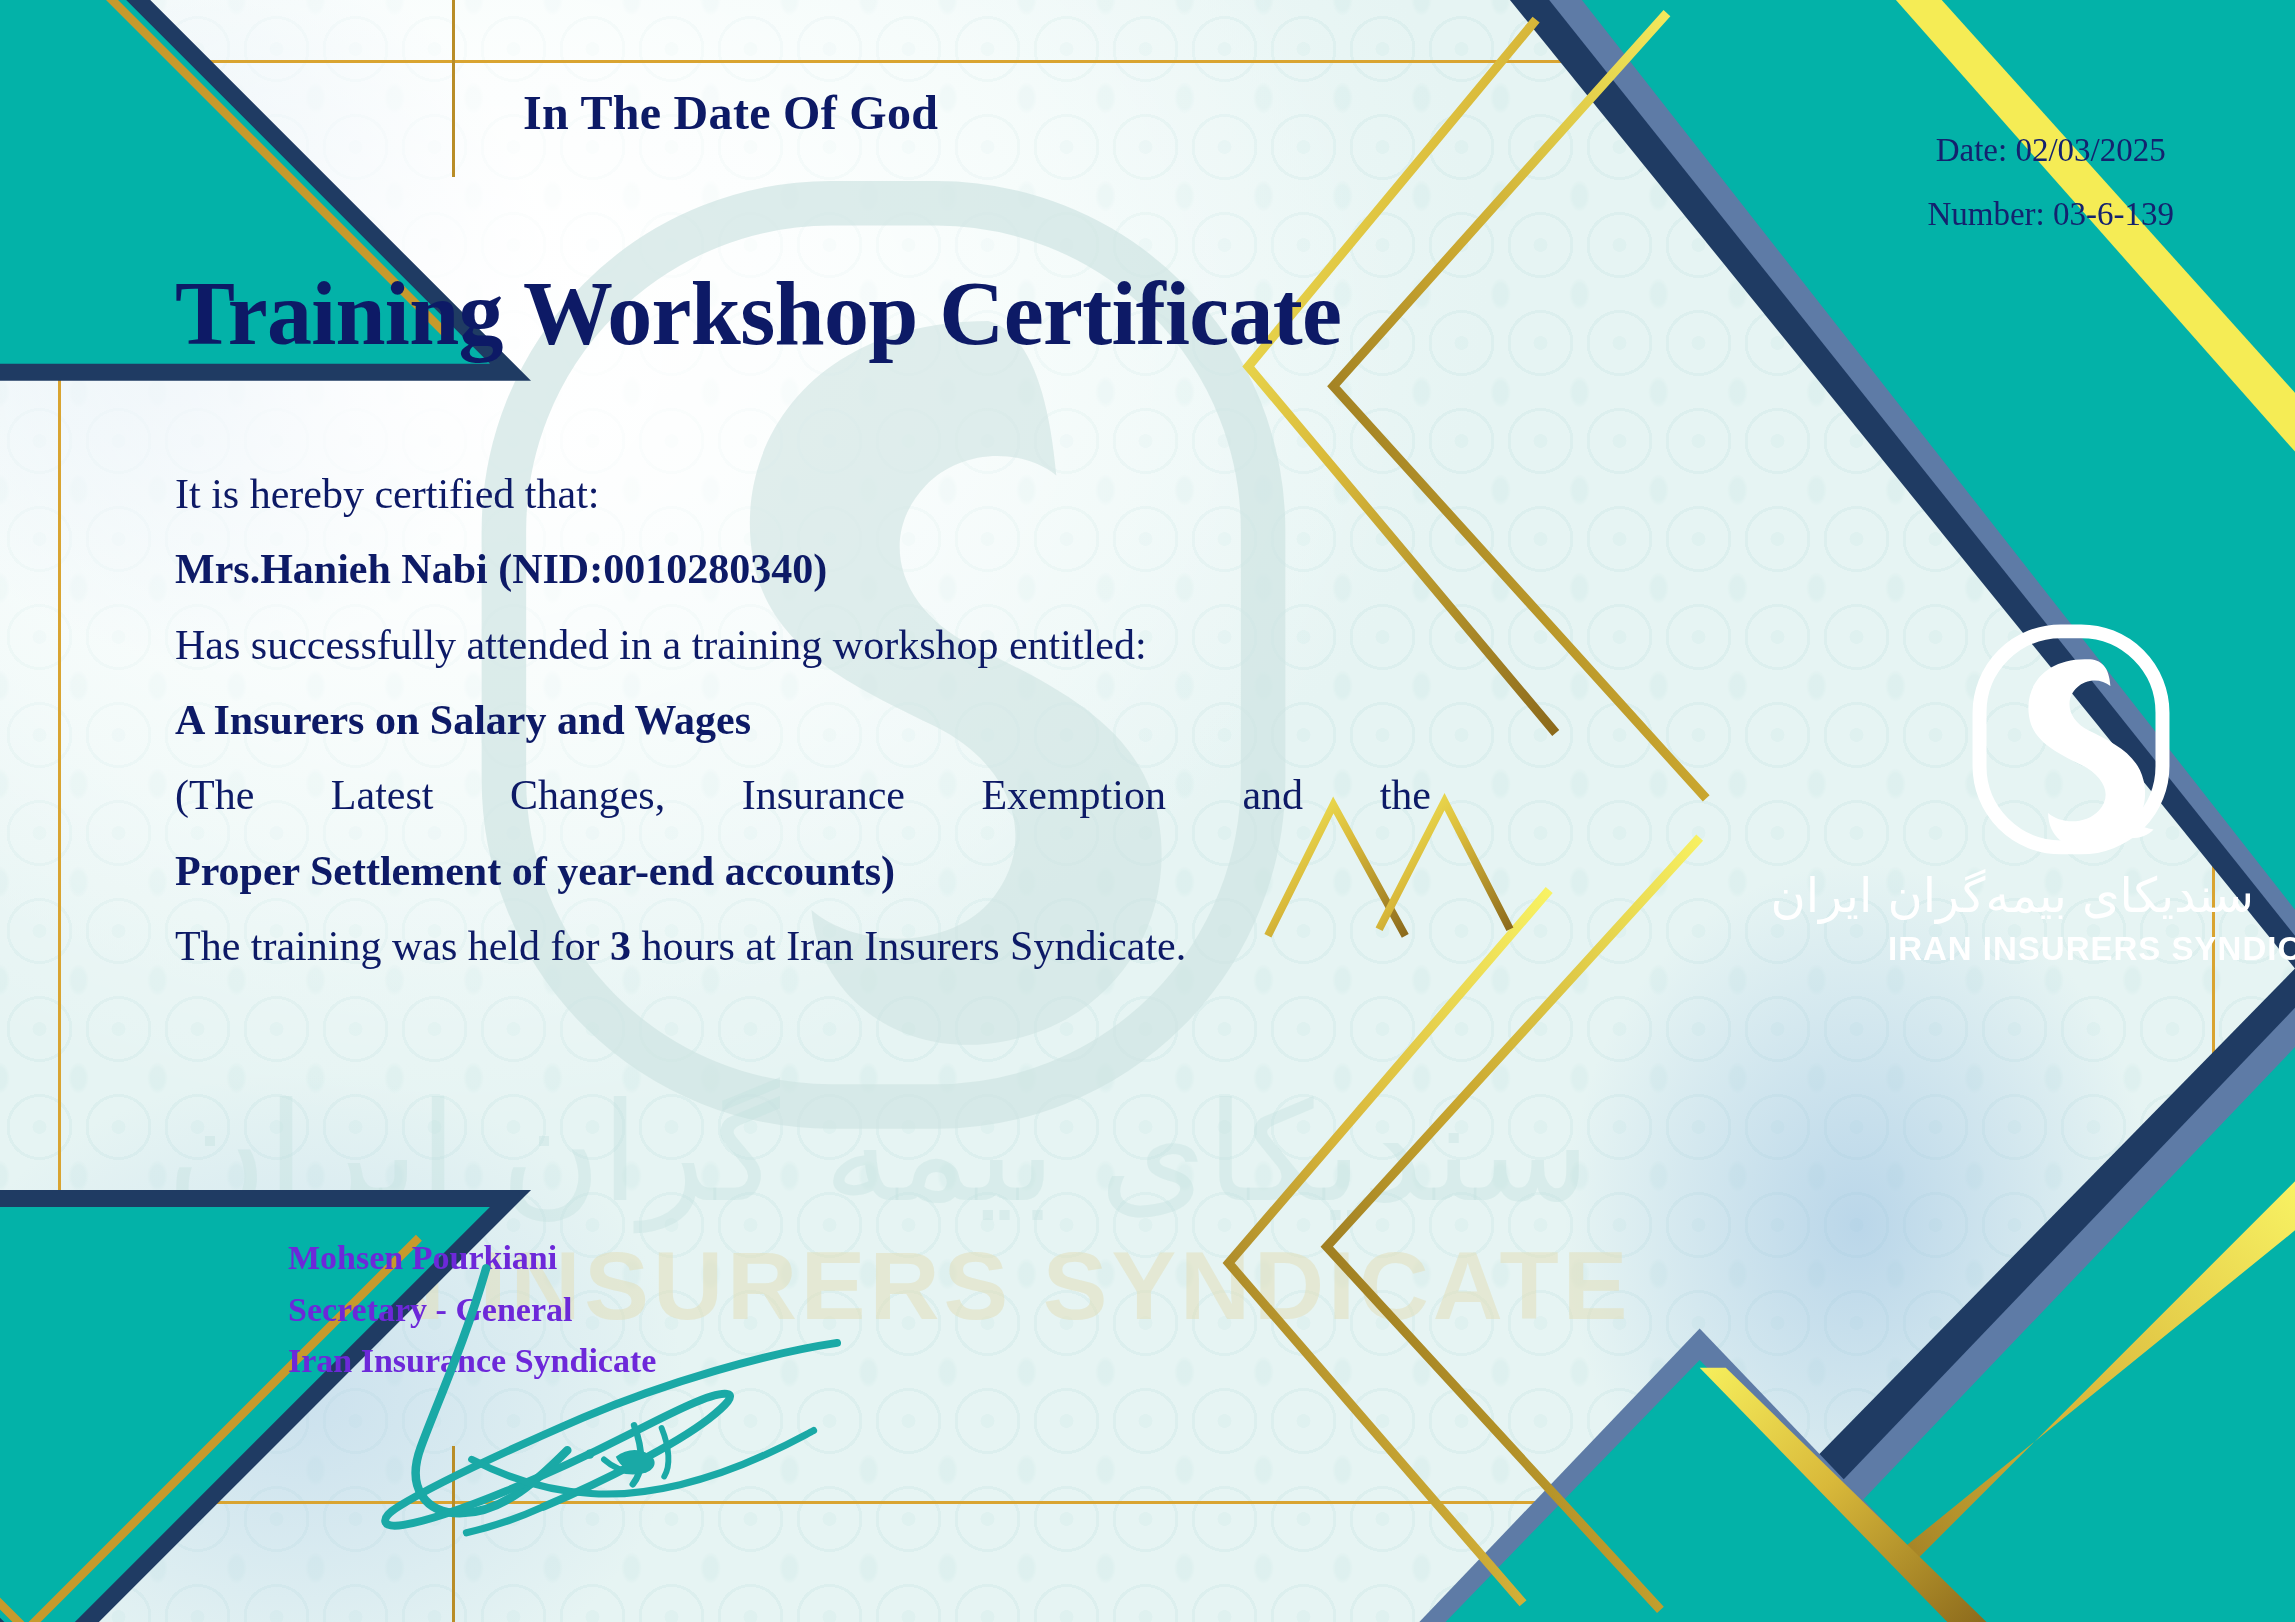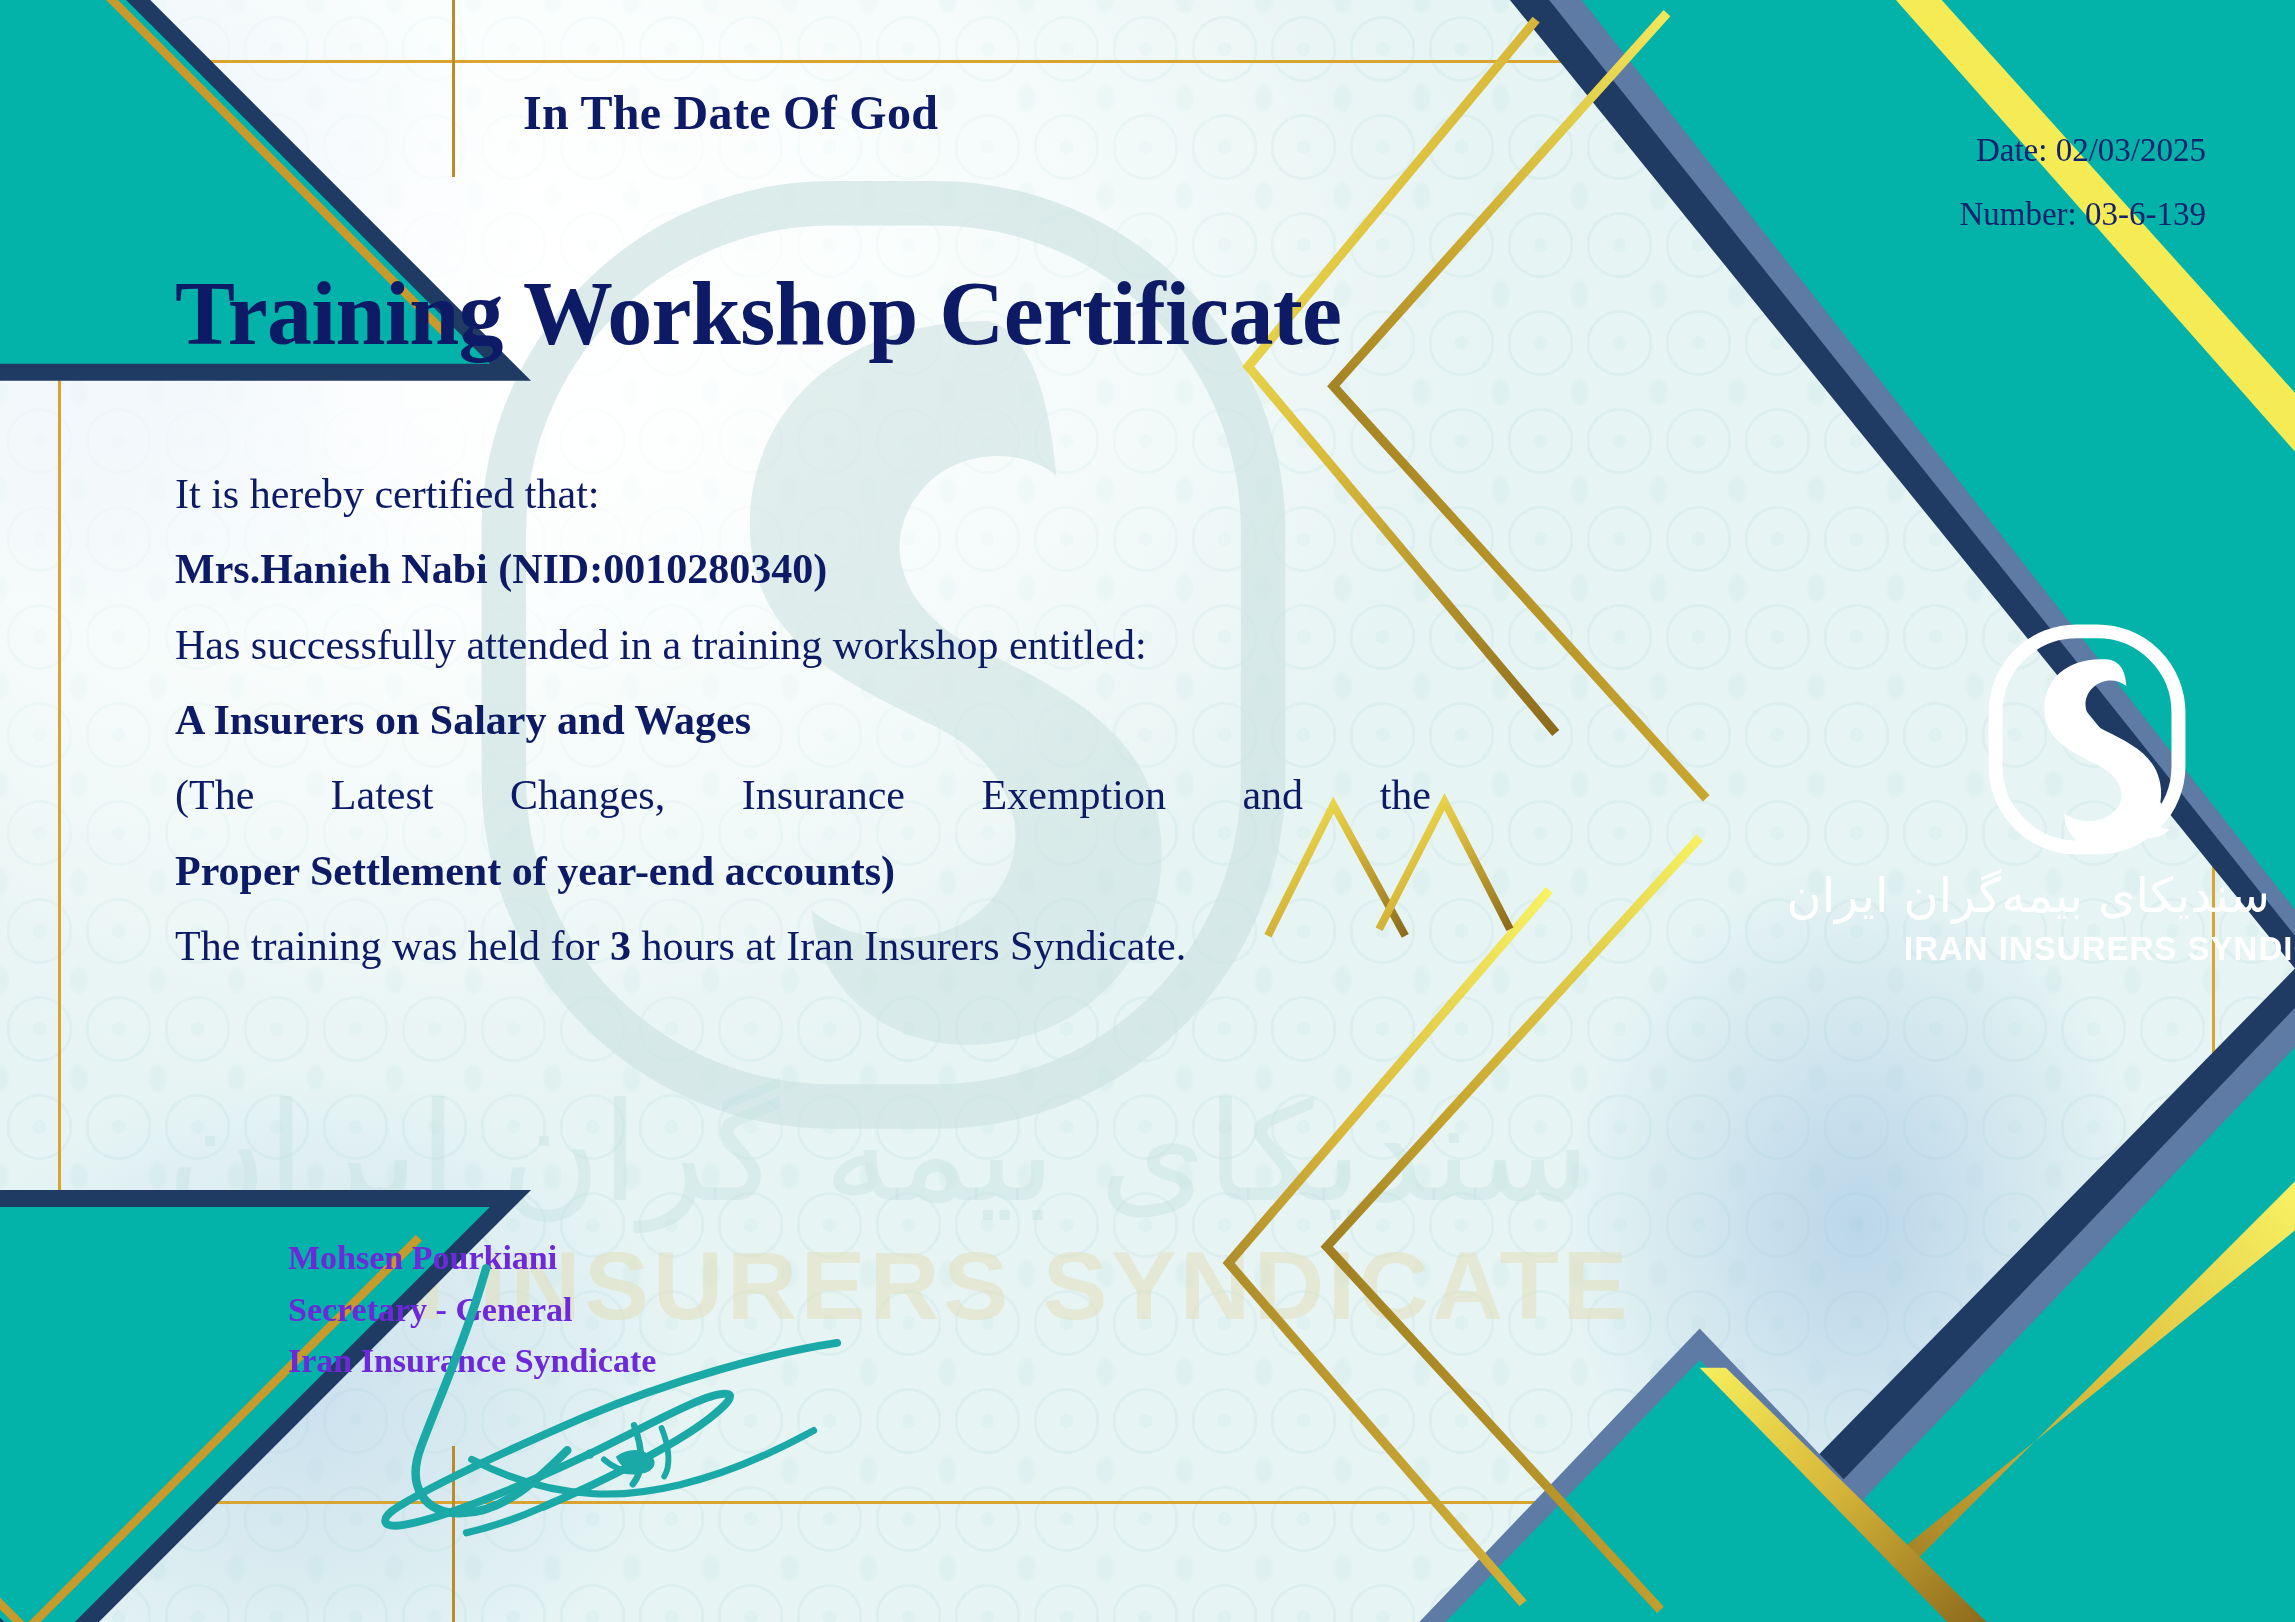--- a/index.html
+++ b/index.html
@@ -97,22 +97,22 @@
 
   
   .txt{position:absolute;color:#0d1a66;}
   .bismillah{
     left:523px;top:85px;
     font-size:48px;font-weight:700;
     font-family:"Liberation Serif",serif;
     letter-spacing:0.3px;
   }
   .meta{
-    position:absolute;right:89px;top:118px;
-    text-align:right;color:#14226e;
+    position:absolute;right:121px;top:118px;
+    text-align:center;color:#14226e;
     font-size:33px;line-height:1.95;
     font-family:"Liberation Serif",serif;
   }
   .meta div{white-space:nowrap;}
 
   .title{
     left:175px;top:262px;
     font-size:90px;font-weight:700;
     letter-spacing:-0.7px;
     color:#0d1a66;
@@ -140,21 +140,21 @@
     white-space:nowrap;
   }
   .signature{
     position:absolute;left:308px;top:1263px;width:537px;height:275px;
     pointer-events:none;
   }
   .signature svg{width:100%;height:100%;display:block;}
 
   
   .logo{
-    position:absolute;right:25px;top:622px;width:366px;height:347px;
+    position:absolute;right:41px;top:622px;width:366px;height:347px;
     text-align:center;
   }
   .logo-mark{width:216px;height:236px;margin:0 auto;display:block;}
   .logo-fa{
     color:#ffffff;font-size:48px;line-height:1;direction:rtl;
     font-family:"DejaVu Sans",sans-serif;margin-top:13px;white-space:nowrap;
   }
   .logo-en{
     color:#ffffff;font-family:"Liberation Sans",sans-serif;
     font-weight:700;font-size:33px;letter-spacing:1px;margin-top:10.5px;

